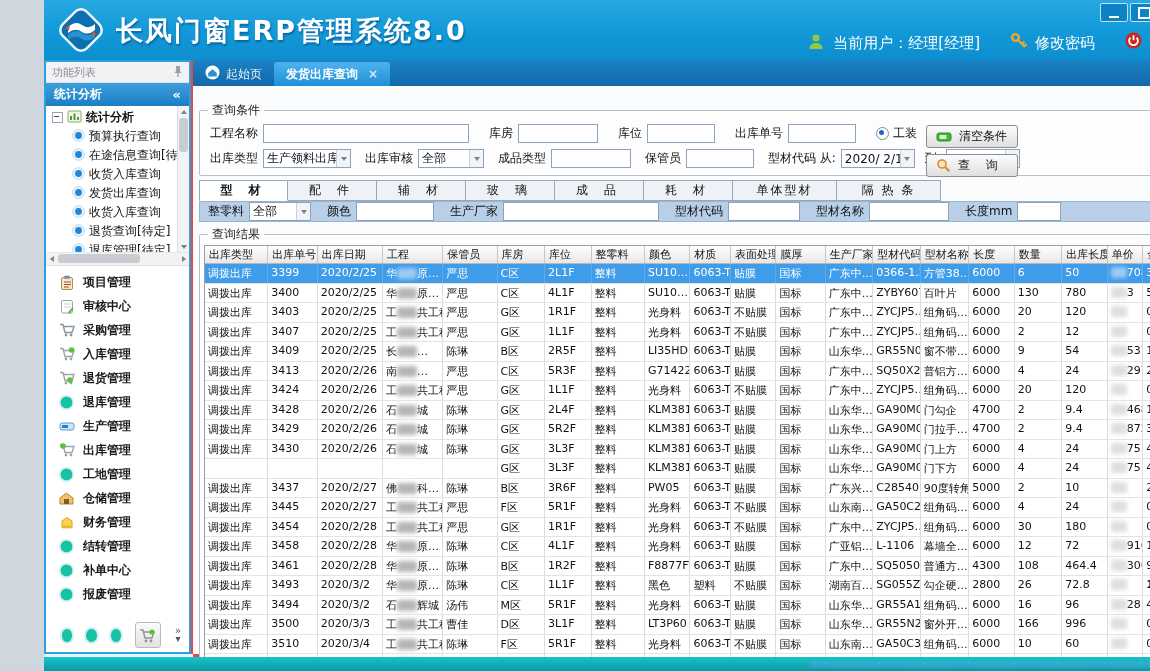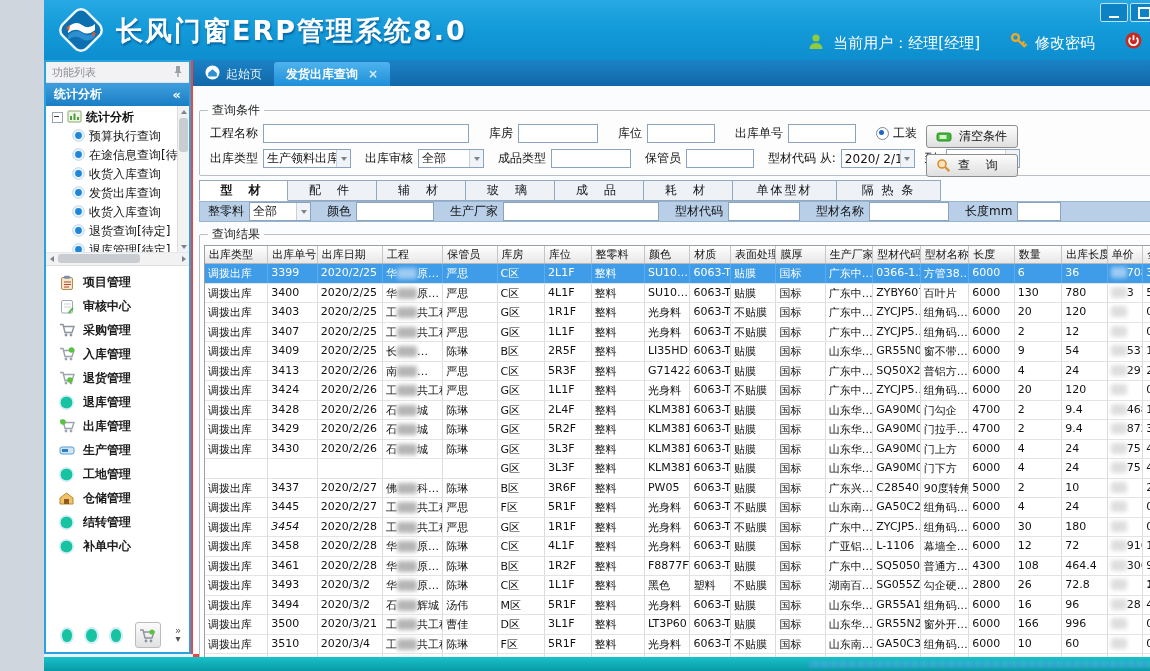--- a/index.html
+++ b/index.html
@@ -330,73 +330,91 @@
           <span class="mi">
             <svg width="15" height="15">
               <circle cx="7.5" cy="7.5" r="6.2" fill="#17c3a0"></circle>
               <circle cx="7.5" cy="7.5" r="6.8" fill="none" stroke="#cfeef7" stroke-width="1.4"></circle>
             </svg>
           </span>
           <span>退库管理</span>
         </div>
         <div class="menu-item">
           <span class="mi">
+            <svg width="16" height="12">
+              <rect x="1" y="3" width="14" height="7" rx="2" fill="#cfe6f7" stroke="#5d9bd3"></rect>
+              <rect x="3" y="5" width="6" height="3" fill="#2e7fc0"></rect>
+            </svg>
+          </span>
+          <span>生产管理</span>
+        </div>
+        <div class="menu-item">
+          <span class="mi">
             <svg width="16" height="14">
               <path d="M1 1.5h3l2 8h7l2-6H5" fill="none" stroke="#9aa4ae" stroke-width="1.4"></path>
               <circle cx="7" cy="12" r="1.4" fill="#9aa4ae"></circle>
               <circle cx="12" cy="12" r="1.4" fill="#9aa4ae"></circle>
               <circle cx="4" cy="3" r="2.8" fill="#5cc23e"></circle>
             </svg>
           </span>
           <span>出库管理</span>
         </div>
         <div class="menu-item">
           <span class="mi">
-            <svg width="16" height="12">
-              <rect x="1" y="3" width="14" height="7" rx="2" fill="#cfe6f7" stroke="#5d9bd3"></rect>
-              <rect x="3" y="5" width="6" height="3" fill="#2e7fc0"></rect>
-            </svg>
-          </span>
-          <span>生产管理</span>
-        </div>
-        <div class="menu-item">
-          <span class="mi">
             <svg width="15" height="15">
               <circle cx="7.5" cy="7.5" r="6.2" fill="#17c3a0"></circle>
               <circle cx="7.5" cy="7.5" r="6.8" fill="none" stroke="#cfeef7" stroke-width="1.4"></circle>
             </svg>
           </span>
           <span>工地管理</span>
         </div>
         <div class="menu-item">
           <span class="mi">
             <svg width="15" height="13">
               <path d="M1 6l6.5-5L14 6v6H1z" fill="#f0c36a" stroke="#b9862e"></path>
               <rect x="5" y="7" width="5" height="5" fill="#8a5a22"></rect>
             </svg>
           </span>
           <span>仓储管理</span>
         </div>
         <div class="menu-item">
           <span class="mi">
+            <svg width="14" height="13">
+              <path d="M2 12V5l5-3.5L12 5v7" fill="#ffd24d" stroke="#d9a520"></path>
+              <rect x="2" y="9.5" width="10" height="2.8" fill="#e8b62f"></rect>
+            </svg>
+          </span>
+          <span>财务管理</span>
+        </div>
+        <div class="menu-item">
+          <span class="mi">
             <svg width="15" height="15">
               <circle cx="7.5" cy="7.5" r="6.2" fill="#17c3a0"></circle>
               <circle cx="7.5" cy="7.5" r="6.8" fill="none" stroke="#cfeef7" stroke-width="1.4"></circle>
             </svg>
           </span>
           <span>结转管理</span>
         </div>
         <div class="menu-item">
           <span class="mi">
             <svg width="15" height="15">
               <circle cx="7.5" cy="7.5" r="6.2" fill="#17c3a0"></circle>
               <circle cx="7.5" cy="7.5" r="6.8" fill="none" stroke="#cfeef7" stroke-width="1.4"></circle>
             </svg>
           </span>
           <span>补单中心</span>
+        </div>
+        <div class="menu-item">
+          <span class="mi">
+            <svg width="15" height="15">
+              <circle cx="7.5" cy="7.5" r="6.2" fill="#17c3a0"></circle>
+              <circle cx="7.5" cy="7.5" r="6.8" fill="none" stroke="#cfeef7" stroke-width="1.4"></circle>
+            </svg>
+          </span>
+          <span>报废管理</span>
         </div>
       </div>
     <div class="menu-footer">
       <span class="footer-dot"></span>
       <span class="footer-dot"></span>
       <span class="footer-dot"></span>
       <span class="footer-cart">
         <svg width="17" height="15">
             <path d="M1 2h3l2 8h7l2-6H5" fill="none" stroke="#8a949e" stroke-width="1.4"></path>
             <circle cx="7" cy="13" r="1.4" fill="#8a949e"></circle>
@@ -603,21 +621,21 @@
                 <div class="g-cell" style="width: 54px;">整料</div>
                 <div class="g-cell" style="width: 46px;">SU10…</div>
                 <div class="g-cell" style="width: 41px;">6063-T5</div>
                 <div class="g-cell" style="width: 46px;">贴膜</div>
                 <div class="g-cell" style="width: 50px;">国标</div>
                 <div class="g-cell" style="width: 48px;">广东中…</div>
                 <div class="g-cell" style="width: 48px;">0366-1.2</div>
                 <div class="g-cell" style="width: 49px;">方管38…</div>
                 <div class="g-cell" style="width: 46px;">6000</div>
                 <div class="g-cell" style="width: 48px;">6</div>
-                <div class="g-cell" style="width: 46px;">36</div>
+                <div class="g-cell" style="width: 46px;">50</div>
                 <div class="g-cell" style="width: 36px;"><span class="blurw" style="width: 16px;"></span><span>708</span></div>
                 <div class="g-cell" style="width: 30px;">308</div>
               </div>
               <div class="g-row">
                 <div class="g-cell" style="width: 64px;">调拨出库</div>
                 <div class="g-cell" style="width: 50px;">3400</div>
                 <div class="g-cell" style="width: 66px;">2020/2/25</div>
                 <div class="g-cell" style="width: 61px;"><span>华</span><span class="blurp" style="width: 20px;"></span><span>原…</span></div>
                 <div class="g-cell" style="width: 55px;">严思</div>
                 <div class="g-cell" style="width: 48px;">C区</div>
@@ -873,21 +891,21 @@
                 <div class="g-cell" style="width: 48px;">GA50C27</div>
                 <div class="g-cell" style="width: 49px;">组角码…</div>
                 <div class="g-cell" style="width: 46px;">6000</div>
                 <div class="g-cell" style="width: 48px;">4</div>
                 <div class="g-cell" style="width: 46px;">24</div>
                 <div class="g-cell" style="width: 36px;"><span class="blurw" style="width: 16px;"></span><span></span></div>
                 <div class="g-cell" style="width: 30px;">0</div>
               </div>
               <div class="g-row">
                 <div class="g-cell" style="width: 64px;">调拨出库</div>
-                <div class="g-cell" style="width: 50px; font-style: italic;">3454</div>
+                <div class="g-cell" style="width: 50px;">3454</div>
                 <div class="g-cell" style="width: 66px;">2020/2/28</div>
                 <div class="g-cell" style="width: 61px;"><span>工</span><span class="blurp" style="width: 20px;"></span><span>共工程</span></div>
                 <div class="g-cell" style="width: 55px;">严思</div>
                 <div class="g-cell" style="width: 48px;">G区</div>
                 <div class="g-cell" style="width: 47px;">1R1F</div>
                 <div class="g-cell" style="width: 54px;">整料</div>
                 <div class="g-cell" style="width: 46px;">光身料</div>
                 <div class="g-cell" style="width: 41px;">6063-T5</div>
                 <div class="g-cell" style="width: 46px;">不贴膜</div>
                 <div class="g-cell" style="width: 50px;">国标</div>
@@ -984,21 +1002,21 @@
                 <div class="g-cell" style="width: 49px;">组角码…</div>
                 <div class="g-cell" style="width: 46px;">6000</div>
                 <div class="g-cell" style="width: 48px;">16</div>
                 <div class="g-cell" style="width: 46px;">96</div>
                 <div class="g-cell" style="width: 36px;"><span class="blurw" style="width: 16px;"></span><span>2812</span></div>
                 <div class="g-cell" style="width: 30px;">411</div>
               </div>
               <div class="g-row">
                 <div class="g-cell" style="width: 64px;">调拨出库</div>
                 <div class="g-cell" style="width: 50px;">3500</div>
-                <div class="g-cell" style="width: 66px;">2020/3/21</div>
+                <div class="g-cell" style="width: 66px;">2020/3/3</div>
                 <div class="g-cell" style="width: 61px;"><span>工</span><span class="blurp" style="width: 20px;"></span><span>共工程</span></div>
                 <div class="g-cell" style="width: 55px;">曹佳</div>
                 <div class="g-cell" style="width: 48px;">D区</div>
                 <div class="g-cell" style="width: 47px;">3L1F</div>
                 <div class="g-cell" style="width: 54px;">整料</div>
                 <div class="g-cell" style="width: 46px;">LT3P60</div>
                 <div class="g-cell" style="width: 41px;">6063-T5</div>
                 <div class="g-cell" style="width: 46px;">贴膜</div>
                 <div class="g-cell" style="width: 50px;">国标</div>
                 <div class="g-cell" style="width: 48px;">山东华…</div>

